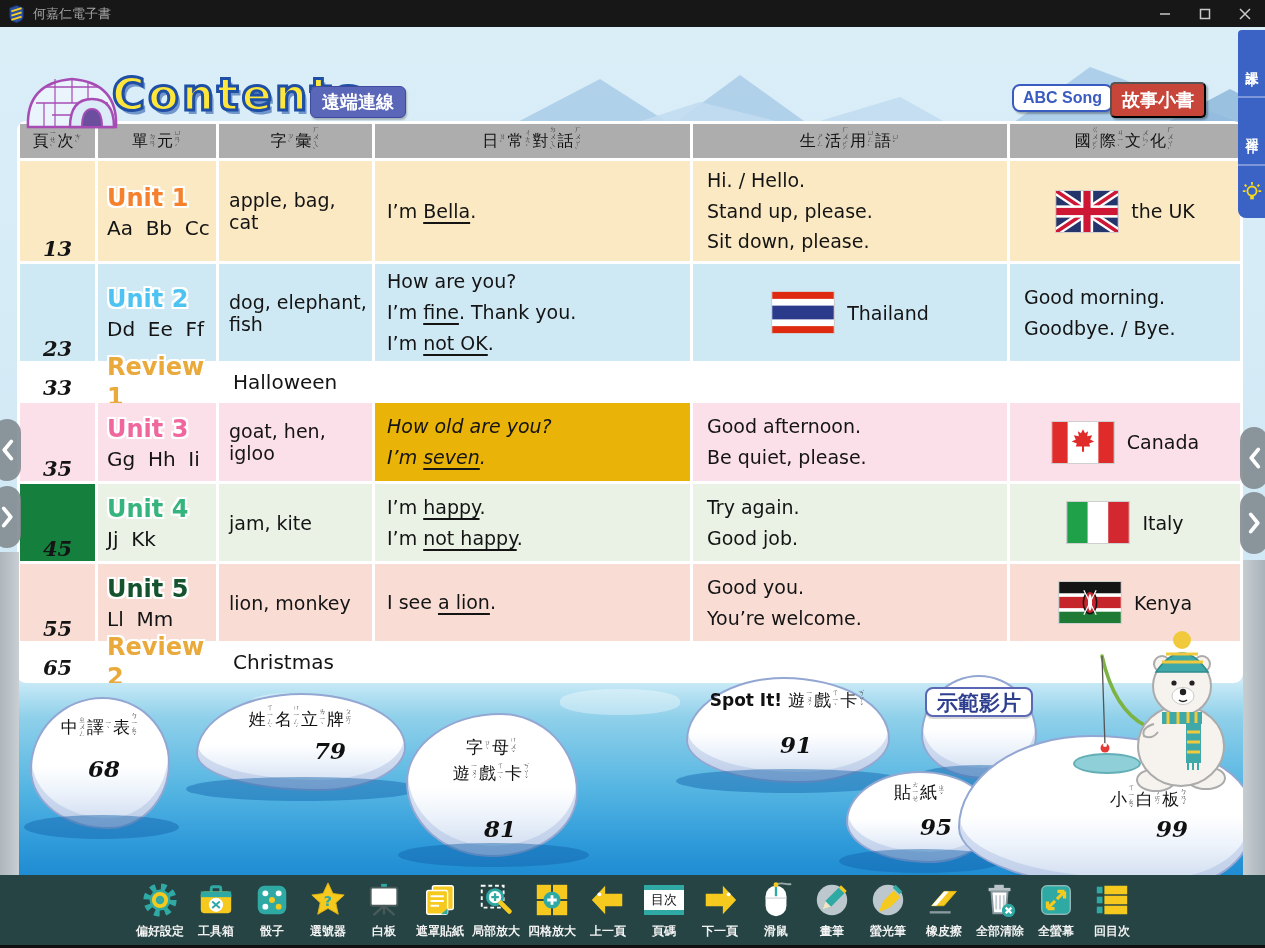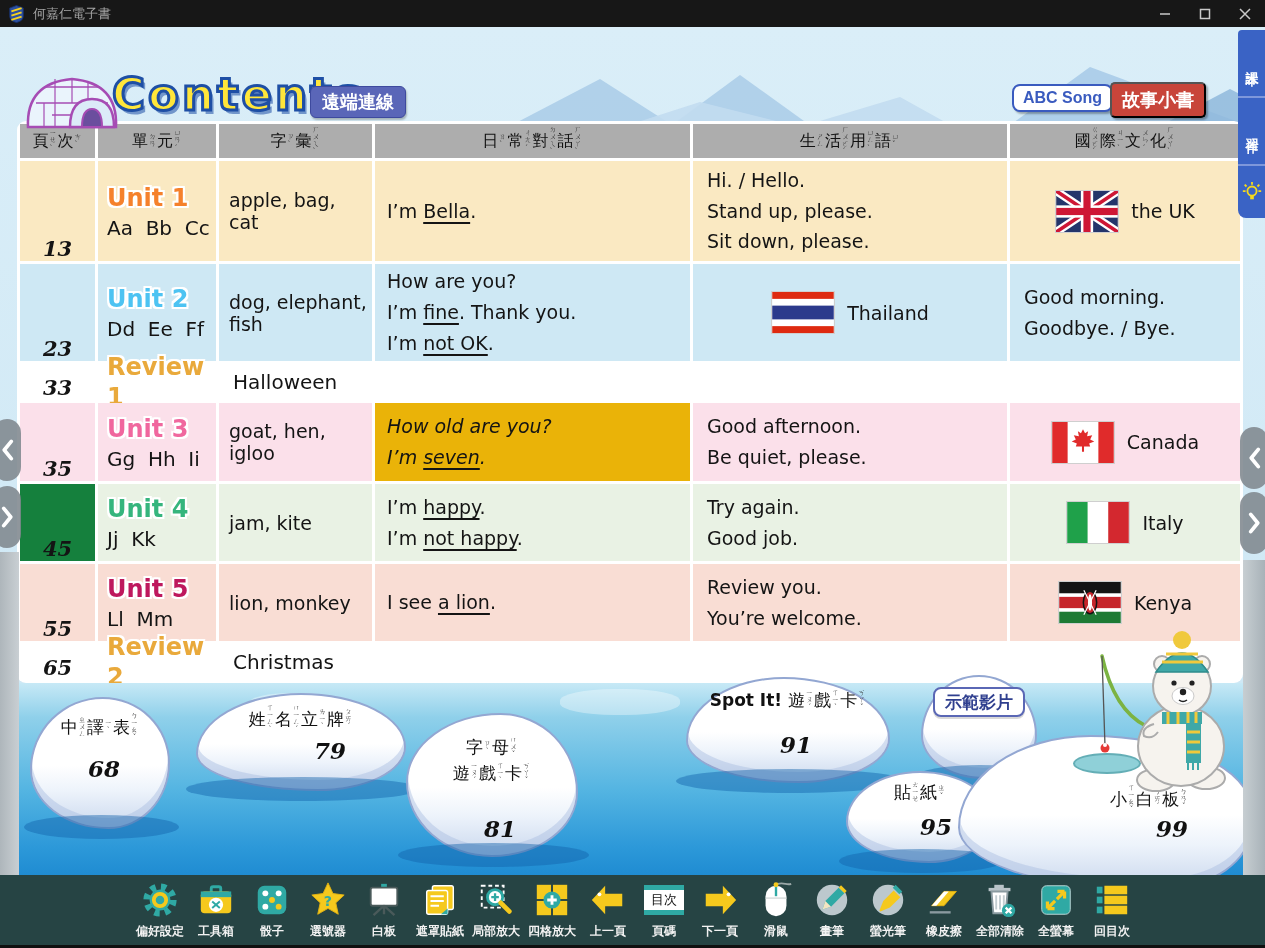--- a/index.html
+++ b/index.html
@@ -77,21 +77,21 @@
   .b2 .berg-label{margin-top:20px;line-height:1.5;}  .b2 .berg-num{left:76px;top:100px;}
   .b3{left:686px;top:-6px;width:200px;height:102px;border-radius:48% 52% 45% 55%/60% 58% 42% 40%;}
   .b3 .berg-label{margin-top:10px;}  .b3 .berg-num{left:92px;top:52px;}
   .b4{left:921px;top:-8px;width:112px;height:100px;border-radius:50% 50% 46% 54%/58% 58% 42% 42%;
     display:flex;justify-content:center;}
   .b5{left:846px;top:88px;width:144px;height:88px;border-radius:50% 50% 44% 56%/55% 52% 48% 45%;}
   .b5 .berg-label{margin-top:8px;}  .b5 .berg-num{right:40px;top:40px;}
   .b6{left:958px;top:52px;width:290px;height:150px;border-radius:45% 55% 30% 60%/60% 48% 40% 40%;}
   .b6 .berg-label{position:absolute;left:150px;top:48px;}  .b6 .berg-num{left:196px;top:78px;}
   .btn-demo{margin-top:10px;height:30px;background:#fff;border:2.5px solid #5A67B5;border-radius:8px;
-    color:#2F3F8F;font-size:17px;font-weight:bold;padding:0 10px;cursor:pointer;box-shadow:0 2px 0 rgba(0,0,0,.15);}
+    color:#2F3F8F;font-size:21px;font-weight:bold;padding:0 10px;cursor:pointer;box-shadow:0 2px 0 rgba(0,0,0,.15);}
   .hole{position:absolute;left:1073px;top:70px;width:64px;height:17px;background:#8FD0D8;
     border:2px solid #64AEB6;border-radius:50%;z-index:27;}
   .bear{position:absolute;left:1086px;top:-55px;z-index:28;}
   
   .edgeL{position:absolute;left:0;top:552px;width:19px;height:323px;z-index:35;
     background:linear-gradient(90deg,#AEB6BB,#C9CFD3);}
   .edgeR{position:absolute;right:0;top:560px;width:22px;height:315px;z-index:35;
     background:linear-gradient(270deg,#A8B2B8,#C7CED2);}
   
   .pill{position:absolute;width:28px;height:62px;background:rgba(128,136,142,.88);z-index:50;
@@ -478,35 +478,35 @@
             <rect x="40" width="20" height="40" fill="#D3282F"></rect>
           </svg>
         </span>
         <span>Italy</span>
       </div>
       <div class="td c" style="background: rgb(249, 221, 212);">
         <span class="pagenum">55</span>
       </div>
       <div class="td " style="background: rgb(249, 221, 212);">
         <div style="padding-left:9px">
-          <div class="unitlab" style="color:#be185d">Unit 5</div>
+          <div class="unitlab" style="color:#14532d">Unit 5</div>
           <div class="letters">Ll  Mm</div>
         </div>
       </div>
       <div class="td " style="background: rgb(249, 221, 212);">
         <div style="padding:0 4px 0 10px">lion, monkey</div>
       </div>
       <div class="td " style="background: rgb(249, 221, 212);">
         <div style="padding-left:12px">
           <div class="tline">I see <u>a lion</u>.</div>
         </div>
       </div>
       <div class="td " style="background: rgb(249, 221, 212);">
         <div style="padding-left:14px">
-          <div class="tline">Review you.</div>
+          <div class="tline">Good you.</div>
           <div class="tline">You’re welcome.</div>
         </div>
       </div>
       <div class="td flagrow" style="background: rgb(249, 221, 212);">
         <span class="flag">
           <svg width="62" height="41" viewBox="0 0 60 40">
             <rect width="60" height="40" fill="#fff"></rect>
             <rect width="60" height="11" fill="#141414"></rect>
             <rect y="14.5" width="60" height="11" fill="#C6252B"></rect>
             <rect y="29" width="60" height="11" fill="#1E7A34"></rect>

